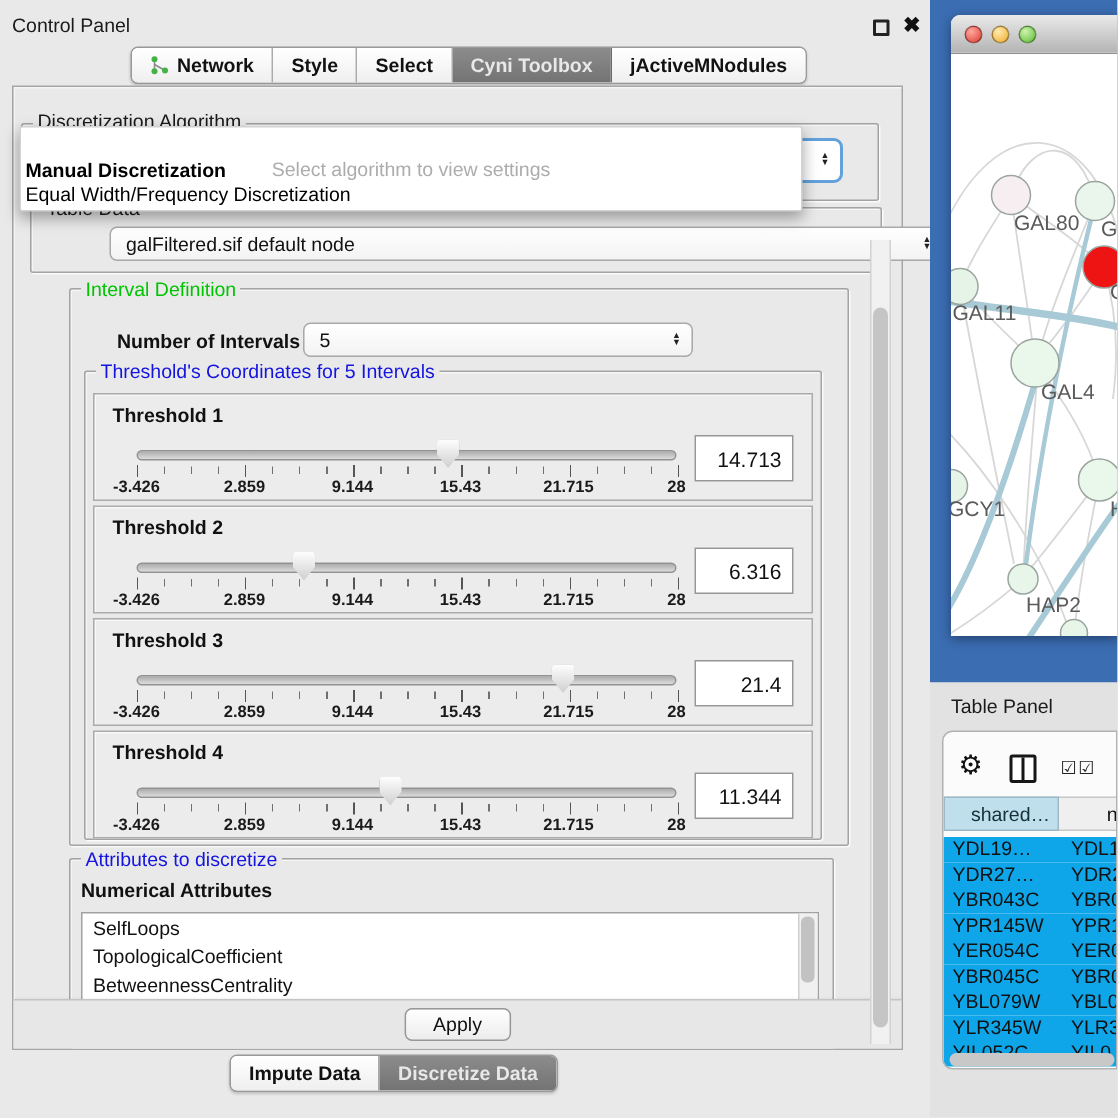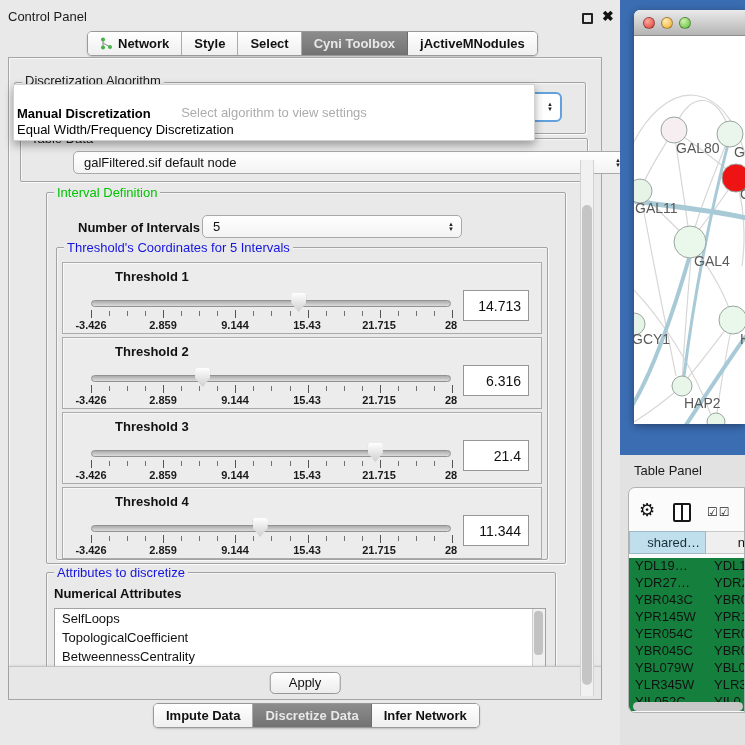--- a/index.html
+++ b/index.html
@@ -43,21 +43,21 @@
   
   #algo-popup { left:13px; top:84px; width:522px; height:57px; background:#FFFFFF; border:1px solid #D2D2D2;
                 border-radius:2px; box-shadow:0 4px 10px rgba(0,0,0,.35); z-index:30; overflow:hidden; }
   .popup-placeholder { text-align:center; color:#ACACAC; font-size:13px; padding-top:20px; height:21px; }
   .popup-item { font-size:13px; color:#000; padding:0 3px; height:16px; line-height:16px; }
   .popup-item.bold { font-weight:bold; }
 
   
   .threshold-panel { position:absolute; left:62px; width:480px; height:72px; background:#ECECEC;
                      border:1px solid #ABABAB; box-shadow:inset 1px 1px 0 #F8F8F8; }
-  .t-label { position:absolute; left:12px; top:6px; font-size:13px; font-weight:bold; color:#111;margin-left:40px; }
+  .t-label { position:absolute; left:12px; top:6px; font-size:13px; font-weight:bold; color:#111; }
   .t-track { position:absolute; left:28px; top:37px; width:360px; height:7px; border-radius:4px;
              background:linear-gradient(#ACACAC,#DCDCDC); border:1px solid #929292; }
   .t-thumb { position:absolute; top:30px; width:15px; height:19px; background:linear-gradient(#FEFEFE,#CFCFCF);
              clip-path:polygon(10% 0,90% 0,100% 12%,100% 52%,50% 100%,0 52%,0 12%); filter:drop-shadow(0 0 1px #777); }
   .t-ticks-minor { position:absolute; left:28px; top:48px; width:362px; height:5px;
              background-image:repeating-linear-gradient(90deg,#707070 0 1px,transparent 1px 18.05px); }
   .t-ticks-major { position:absolute; left:28px; top:47px; width:362px; height:8px;
              background-image:repeating-linear-gradient(90deg,#555 0 1px,transparent 1px 72.2px); }
   .t-ticklabels { position:absolute; left:28px; top:56px; width:360px; height:13px; }
   .t-ticklabel { position:absolute; transform:translateX(-50%); font-size:11px; font-weight:bold; color:#1a1a1a; white-space:nowrap; }
@@ -101,21 +101,21 @@
                   border:1px solid #B2B2B2; border-radius:7px 0 0 7px; overflow:hidden; }
   #tp-gear { position:absolute; left:10px; top:13px; font-size:18px; line-height:18px; color:#111; }
   #tp-split { position:absolute; left:44px; top:15px; width:18px; height:19px; border:2px solid #161616; border-radius:2px; background:#fff; }
   #tp-split::after { content:""; position:absolute; left:50%; top:0; width:2px; height:100%; background:#161616; transform:translateX(-1px); }
   #tp-checks { position:absolute; left:78px; top:17px; font-size:12px; color:#222; letter-spacing:1px; }
   #tp-header { position:absolute; left:0; top:43px; width:117px; height:23px; display:flex; }
   .tp-hcell { font-size:13px; display:flex; align-items:center; }
   #tp-hcell-1 { width:77px; background:#BEDFEB; border:1px solid #9EB9C5; justify-content:flex-end; padding-right:5px; color:#16303a; }
   #tp-hcell-2 { flex:1; background:#EFEFEF; border:1px solid #C8C8C8; border-left:none; justify-content:flex-end; }
   #tp-rows { position:absolute; left:0; top:70px; width:117px; }
-  .tp-row { display:flex; height:17px; font-size:13px; background:#15803d; }
+  .tp-row { display:flex; height:17px; font-size:13px; background:#0ea5e9; }
   .tp-c1 { width:77px; padding-left:6px; overflow:hidden; white-space:nowrap; }
   .tp-c2 { flex:1; padding-left:8px; overflow:hidden; white-space:nowrap; }
   #tp-hscroll { position:absolute; left:4px; top:214px; width:110px; height:9px; background:#C8C8C8; border-radius:5px; }
 
   .net-ico { display:inline-flex; }
 </style>
 </head>
 <body>
 
 <div class="abs" id="cp-title">Control Panel</div>
@@ -267,23 +267,20 @@
 
 <div class="abs" id="cp-scroll-track"></div>
 <div class="abs" id="cp-scroll-thumb"></div>
 
 <div class="abs seg-tabs" id="bottom-tabs">
     <div class="seg-tab">
       <span>Impute Data</span>
     </div>
     <div class="seg-tab selected">
       <span>Discretize Data</span>
-    </div>
-    <div class="seg-tab">
-      <span>Infer Network</span>
     </div>
   </div>
 
 <div class="abs" id="net-blue"></div>
 <div class="abs" id="net-window">
   <div id="net-titlebar">
     <span class="traffic t-red"></span>
     <span class="traffic t-yellow"></span>
     <span class="traffic t-green"></span>
   </div>

